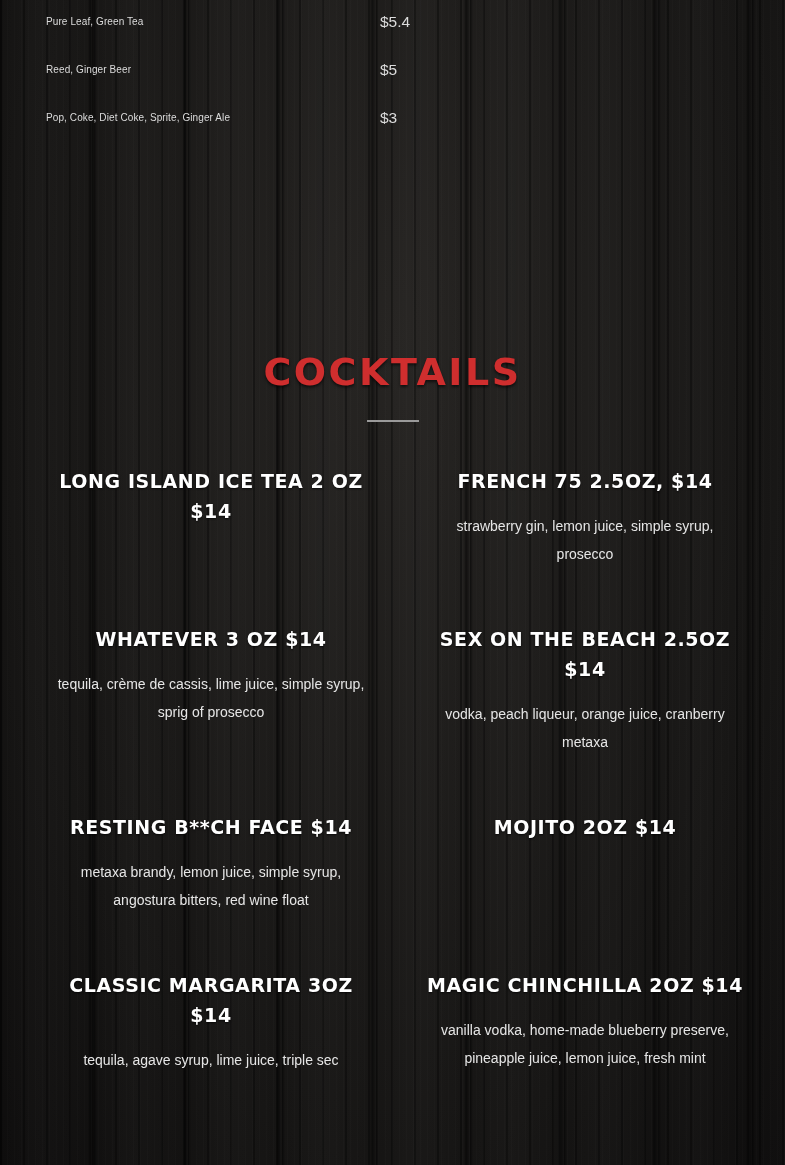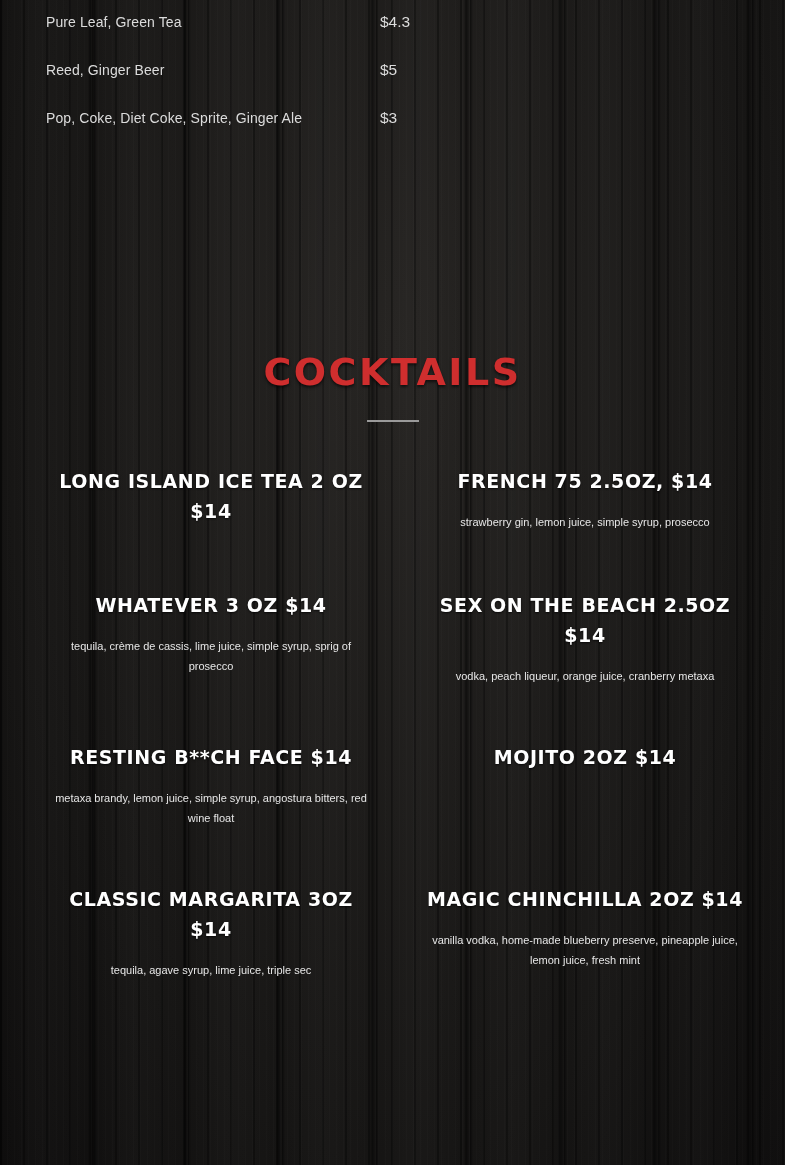--- a/index.html
+++ b/index.html
@@ -54,21 +54,21 @@
     list-style: none;
   }
   .drink-row {
     display: flex;
     align-items: flex-start;
     padding: 6px 0 6px 0;
   }
   .drink-row + .drink-row { margin-top: 8px; }
   .drink-name {
     color: #dcdcdc;
-    font-size: 14px;
+    font-size: 10px;
     line-height: 28px;
     letter-spacing: 0.1px;
     flex: 0 0 334px;
     max-width: 334px;
   }
   .drink-price {
     color: #dcdcdc;
     font-size: 15.5px;
     line-height: 28px;
     flex: 0 0 auto;
@@ -127,39 +127,39 @@
     font-size: 19px;
     font-weight: 700;
     letter-spacing: 0.6px;
     line-height: 30px;
     text-transform: uppercase;
     margin: 0 0 16px 0;
     text-shadow: 0 1px 2px rgba(0,0,0,0.7);
   }
   .cocktail-desc {
     color: #e6e6e6;
-    font-size: 11px;
-    line-height: 20px;
+    font-size: 14px;
+    line-height: 28px;
     margin: 8px;
   }
 
   
   .grid .cocktail:nth-child(even) { }
 </style>
 </head>
 <body>
 
 <div class="page">
 
   <div class="drinks-section">
     <ul class="drinks-list">
 
       <li class="drink-row">
         <span class="drink-name">Pure Leaf, Green Tea</span>
-        <span class="drink-price">$4.3</span>
+        <span class="drink-price">$5.4</span>
       </li>
 
 
       <li class="drink-row">
         <span class="drink-name">Reed, Ginger Beer</span>
         <span class="drink-price">$5</span>
       </li>
 
       <li class="drink-row">
         <span class="drink-name">Pop, Coke, Diet Coke, Sprite, Ginger Ale</span>

